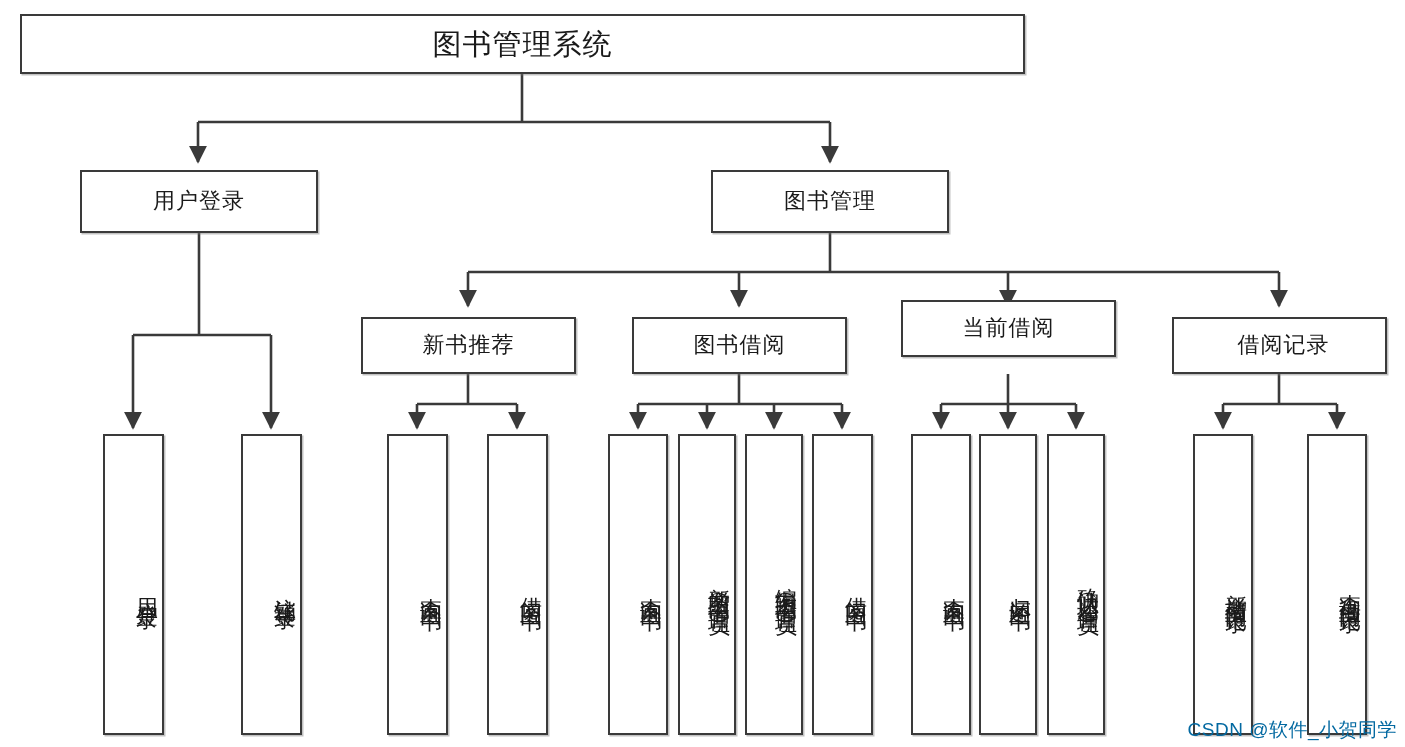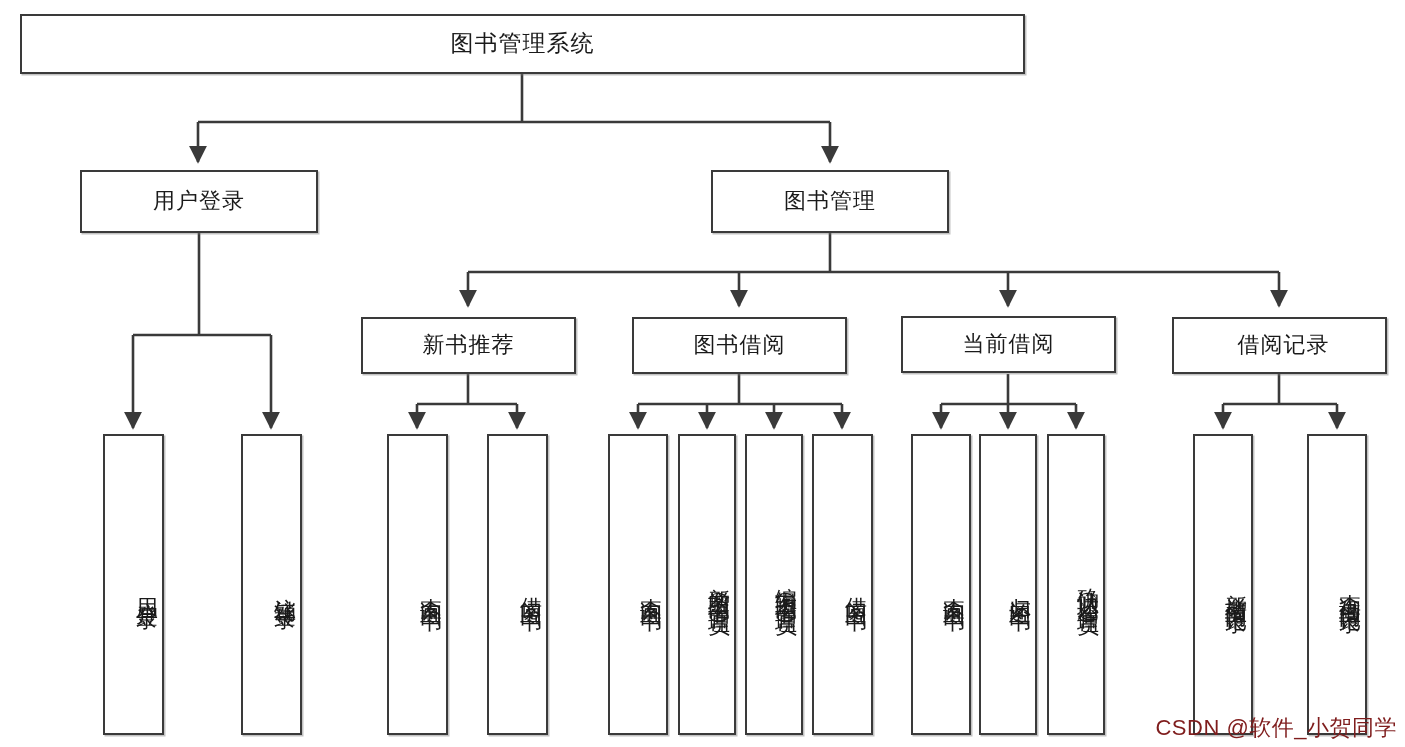--- a/index.html
+++ b/index.html
@@ -34,21 +34,21 @@
     justify-content: center;
     color: #1a1a1a;
     box-shadow: 1.5px 1.5px 0 rgba(120,120,120,0.45);
   }
   .node.horiz {
     font-size: 22px;
     letter-spacing: 1px;
     line-height: 1.2;
   }
   .node.root {
-    font-size: 23px;
+    font-size: 29px;
   }
   .node.vert {
     writing-mode: vertical-rl;
     text-orientation: upright;
     align-items: flex-start;
     justify-content: center;
     font-size: 22px;
     letter-spacing: 4px;
     padding-top: 6px;
   }
@@ -56,22 +56,22 @@
     writing-mode: vertical-rl;
     text-orientation: upright;
     letter-spacing: 4px;
     display: block;
     white-space: nowrap;
   }
   .watermark {
     position: absolute;
     right: 8px;
     bottom: 4px;
-    font-size: 22px;
-    color: #7f1d1d;
+    font-size: 19px;
+    color: #0369a1;
     letter-spacing: 0.5px;
     white-space: nowrap;
     user-select: none;
   }
 </style>
 </head>
 <body>
 
 <div id="canvas">
 
@@ -135,21 +135,21 @@
   <div class="node horiz" style="left:711px; top:170px; width:238px; height:63px;">
     <span>图书管理</span>
   </div>
 
   <div class="node horiz" style="left:632px; top:317px; width:215px; height:57px;">
     <span>图书借阅</span>
   </div>
   <div class="node horiz" style="left:361px; top:317px; width:215px; height:57px;">
     <span>新书推荐</span>
   </div>
-  <div class="node horiz" style="left:901px; top:316px; width:215px; height:57px;">
+  <div class="node horiz" style="left:901px; top:300px; width:215px; height:57px;">
     <span>当前借阅</span>
   </div>
   <div class="node horiz" style="left:1172px; top:317px; width:215px; height:57px;padding-left:8px;">
     <span>借阅记录</span>
   </div>
 
   <div class="node vert" style="left:103px; top:434px; width:61px; height:301px;">
     <span class="vlabel">用户登录</span>
   </div>
   <div class="node vert" style="left:241px; top:434px; width:61px; height:301px;">

